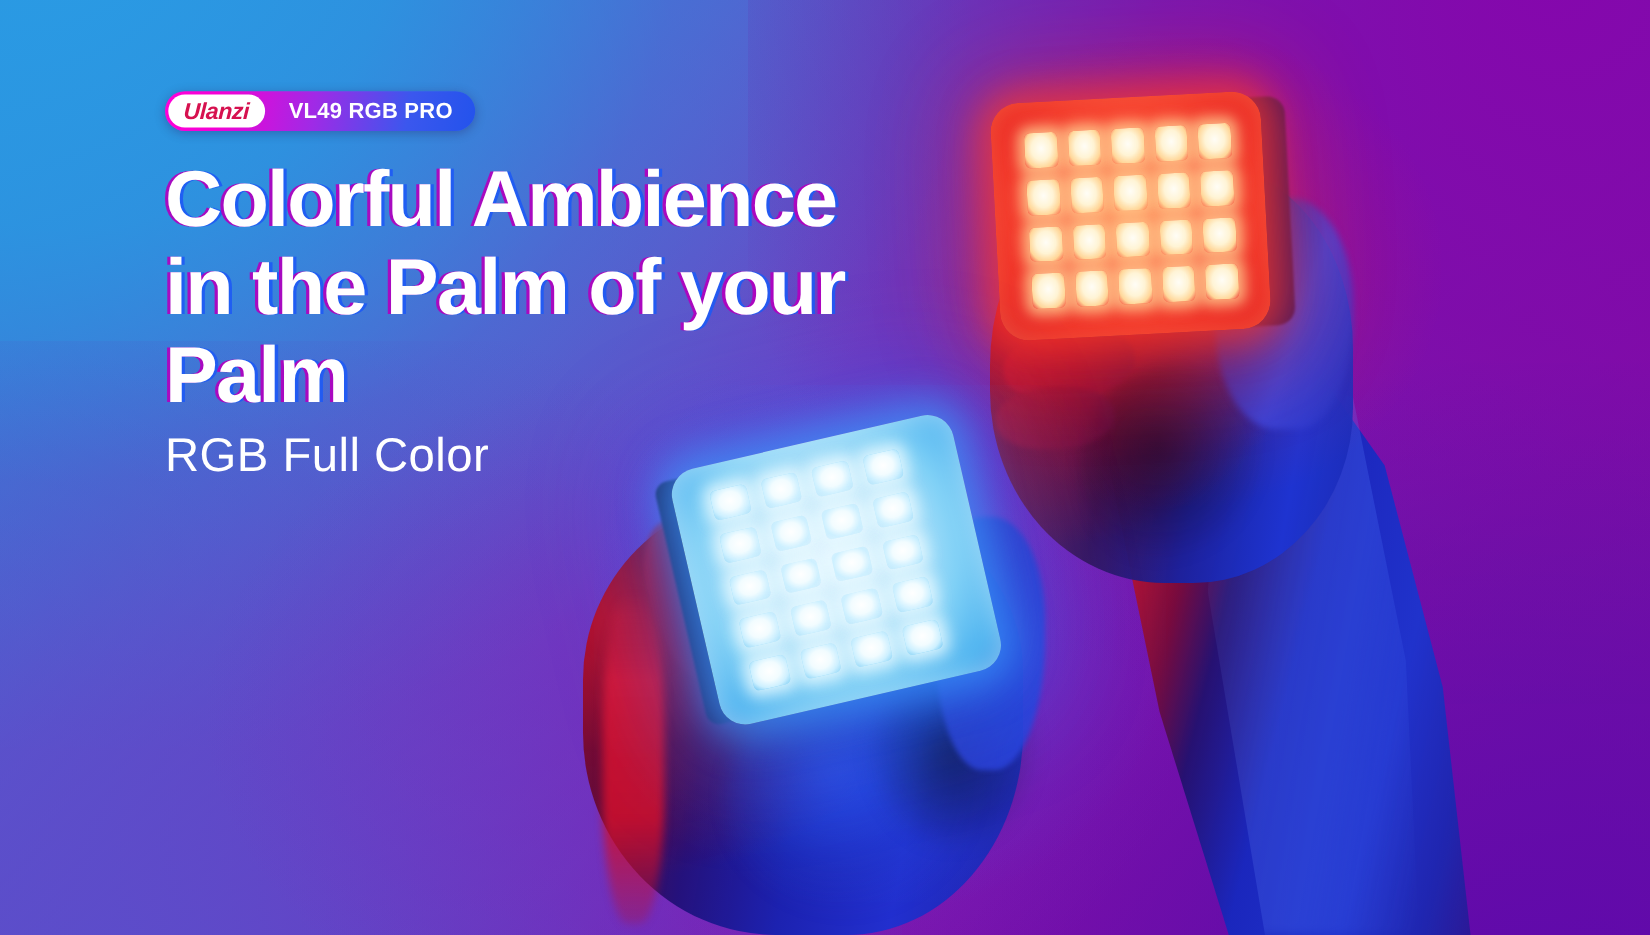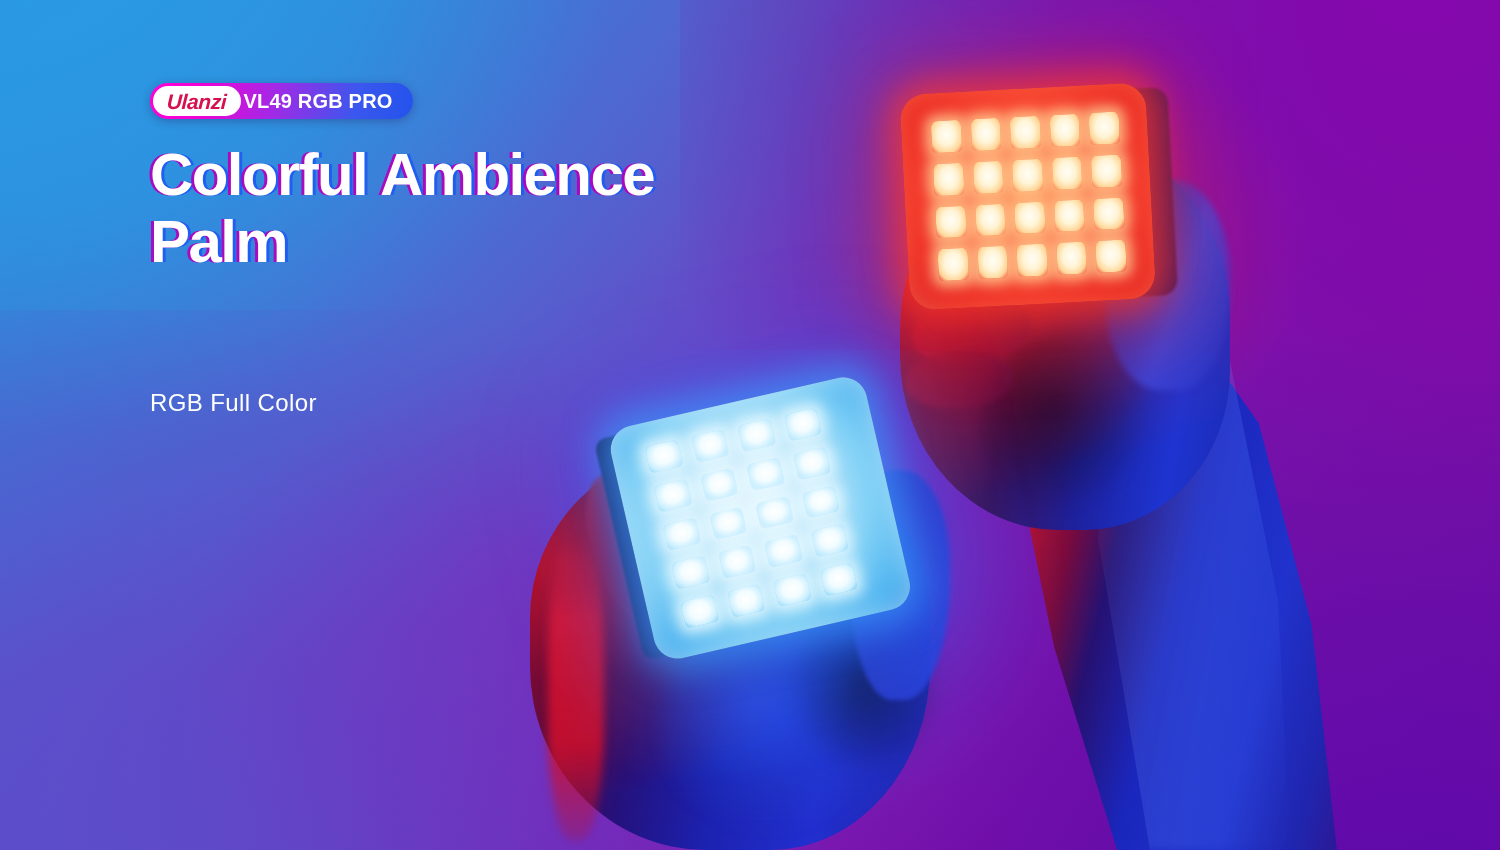--- a/index.html
+++ b/index.html
@@ -84,44 +84,44 @@
     letter-spacing:-0.4px;
     line-height:1;
     font-style:italic;
     transform:skewX(-3deg);
   }
   .badge-model{
     color:#ffffff;
     font-size:20px;
     font-weight:bold;
     letter-spacing:.2px;
-    margin-left:2px;
+    margin-left:21px;
     line-height:1;
     white-space:nowrap;
   }
 
   
   .headline{
     position:absolute; left:150px; top:142px;
     width:760px;
-    font-size:60px;
+    font-size:72px;
     font-weight:bold;
     line-height:1.11;
     letter-spacing:-1.6px;
     color:#ffffff;
     text-shadow:
       -3px 0 0 rgba(178,0,190,.92),
        3px 0 0 rgba(30,90,245,.90);
   }
   .headline .ln{ display:block; white-space:nowrap; }
 
   
   .subtitle{
     position:absolute; left:150px; top:389px;
-    font-size:24px;
+    font-size:43px;
     font-weight:normal;
     letter-spacing:.4px;
     color:#ffffff;
     line-height:1.2;
   }
 
   
 
   
   .arm-right{
@@ -448,18 +448,19 @@
 
   <div class="badge">
     <div class="badge-pill">
       <span>Ulanzi</span>
     </div>
     <div class="badge-model">VL49 RGB PRO</div>
   </div>
 
   <div class="headline">
     <span class="ln">Colorful Ambience</span>
+    <span class="ln">in the Palm of your</span>
     <span class="ln">Palm</span>
   </div>
 
   <div class="subtitle">RGB Full Color</div>
 
 </div>
 
 </body></html>

